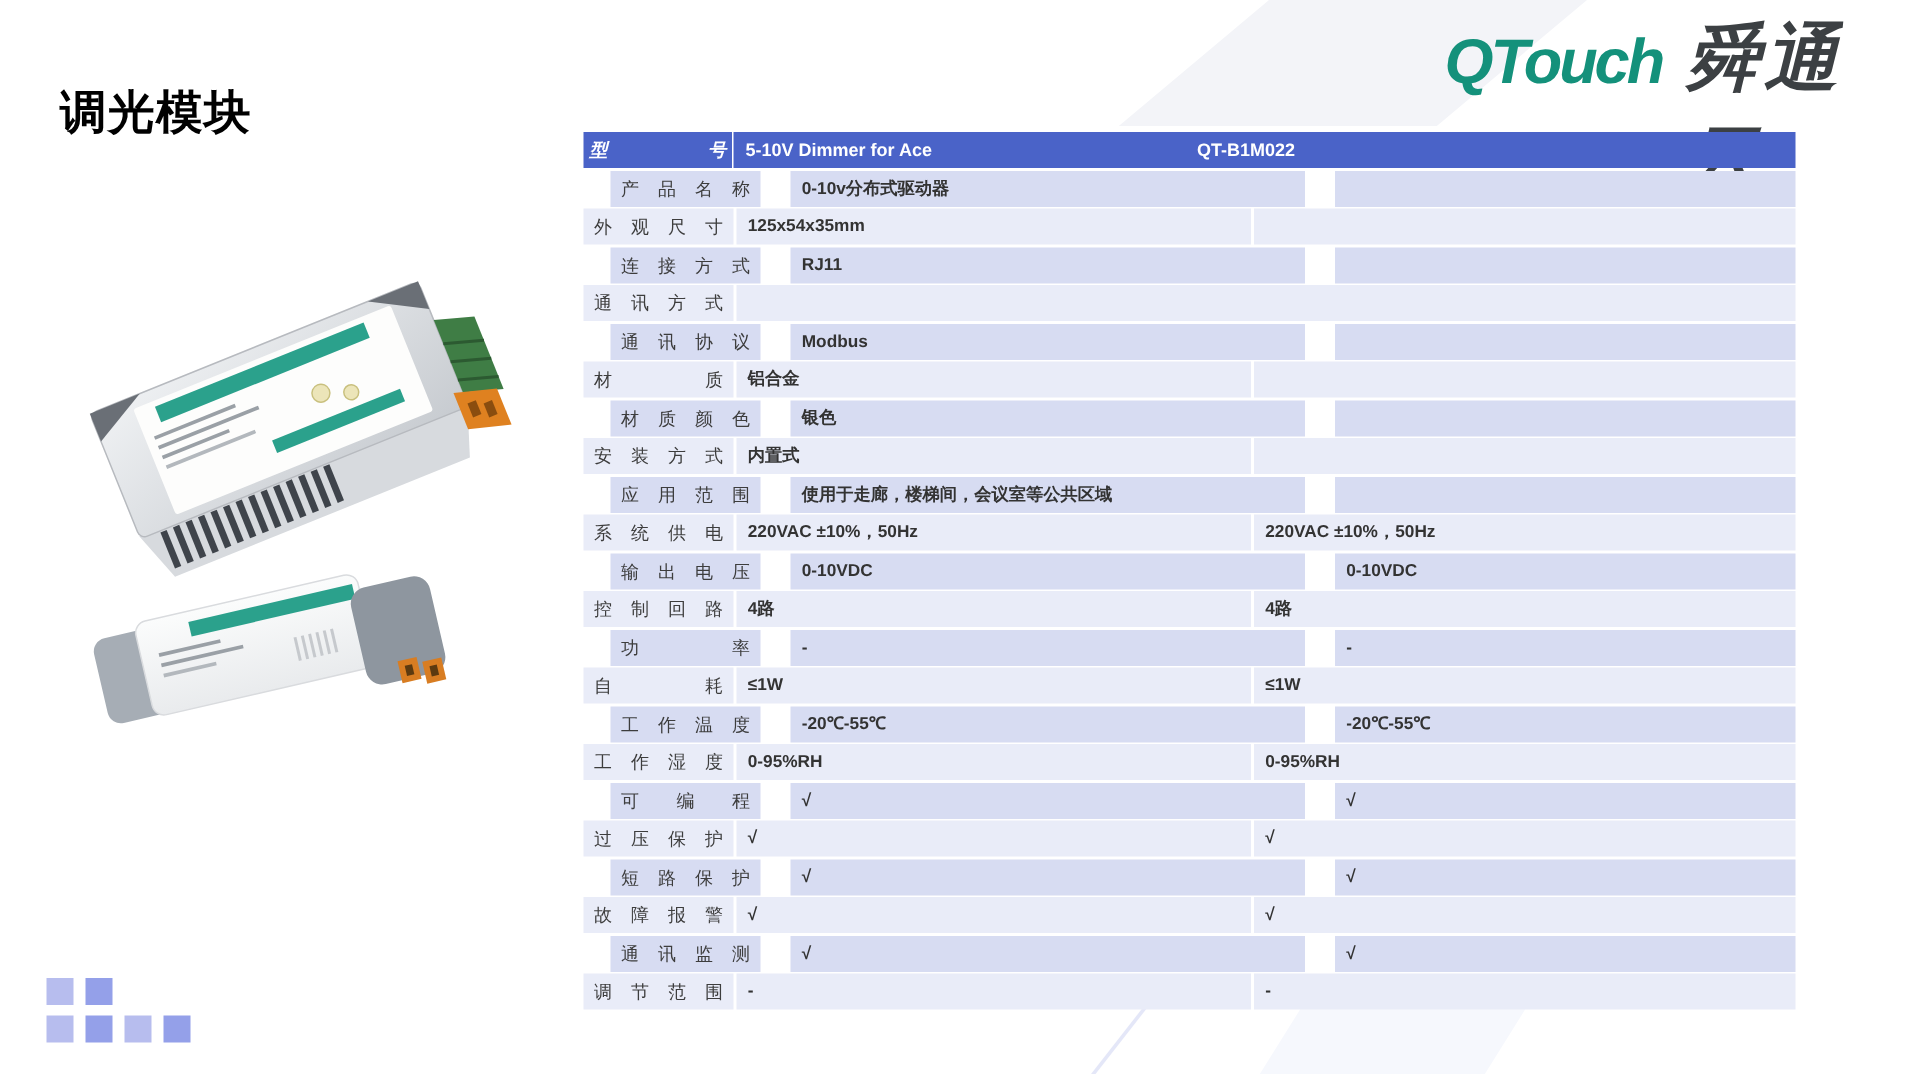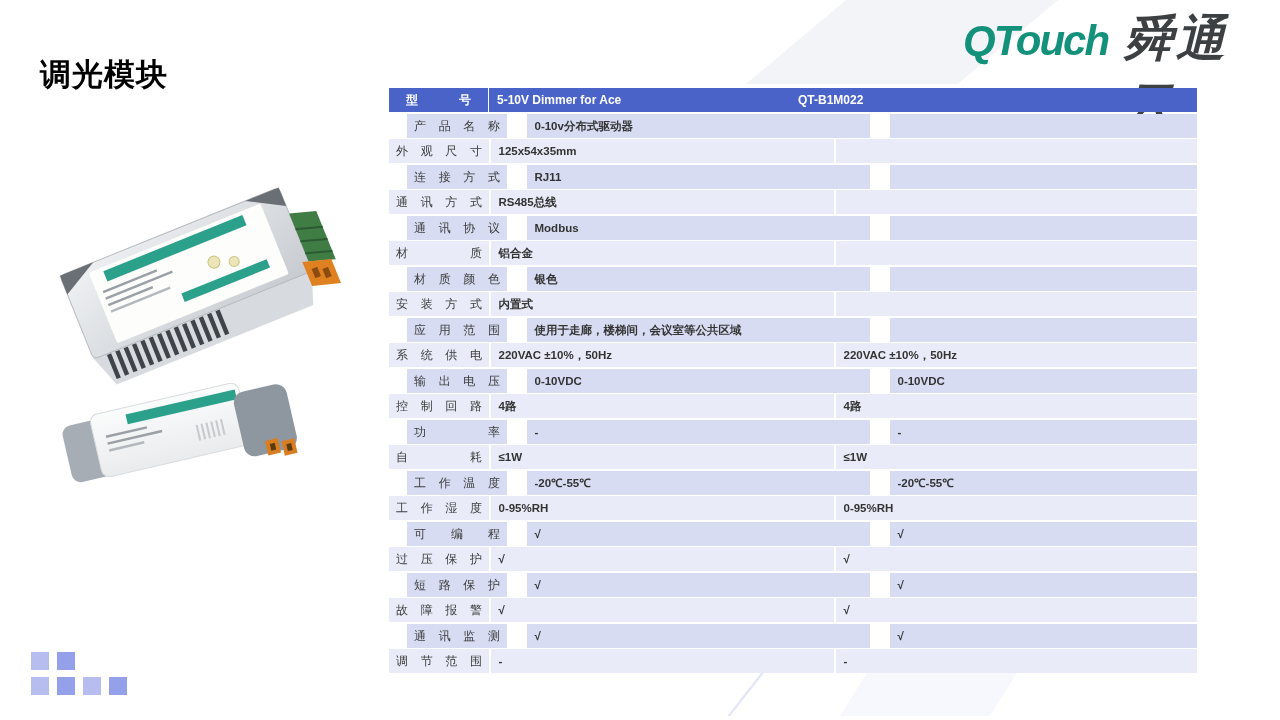--- a/index.html
+++ b/index.html
@@ -25,22 +25,22 @@
   .title { position:absolute; top:54px; left:40px; font-size:31px; font-weight:bold;
            color:#000; letter-spacing:1px; z-index:2; }
 
   
   .products { position:absolute; top:178px; left:48px; z-index:1; }
 
   
   .spec-table { position:absolute; left:389px; top:88px; width:808px; z-index:2; }
   .t-header { display:flex; height:24px; background:var(--header-blue);
               color:#fff; font-size:12px; font-weight:bold; line-height:24px; }
-  .h-label { width:100px; padding:0 17px; border-right:1.5px solid #fff;
-             text-align:justify; text-align-last:justify; }
+  .h-label { width:100px; padding:0 4px; border-right:1.5px solid #fff;
+             text-align:justify; text-align-last:justify;font-style:italic; }
   .h-rest { flex:1; position:relative; padding-left:8px; white-space:nowrap; }
   .h-model { position:absolute; left:309px; top:0; }
   .t-row { display:flex; height:24px; margin-top:1.5px; }
   .t-row > div { line-height:24px; }
   .c-label { width:100px; margin-right:1.5px; padding:0 7px; font-size:12px;
              color:var(--label-text); text-align:justify; text-align-last:justify;
              white-space:nowrap; overflow:hidden; }
   .c-v1 { width:343.5px; margin-right:1.5px; }
   .c-v2 { flex:1; }
   .c-v1, .c-v2 { padding-left:8px; font-size:11.5px; font-weight:bold;
@@ -168,21 +168,20 @@
     </div>
 
     <div class="t-row band-a">
       <div class="c-label">连接方式</div>
       <div class="c-v1">RJ11</div>
       <div class="c-v2"></div>
     </div>
 
     <div class="t-row band-b">
       <div class="c-label">通讯方式</div>
-      <div class="c-v1">RS485总线</div>
       <div class="c-v2"></div>
     </div>
 
     <div class="t-row band-a">
       <div class="c-label">通讯协议</div>
       <div class="c-v1">Modbus</div>
       <div class="c-v2"></div>
     </div>
 
     <div class="t-row band-b">

